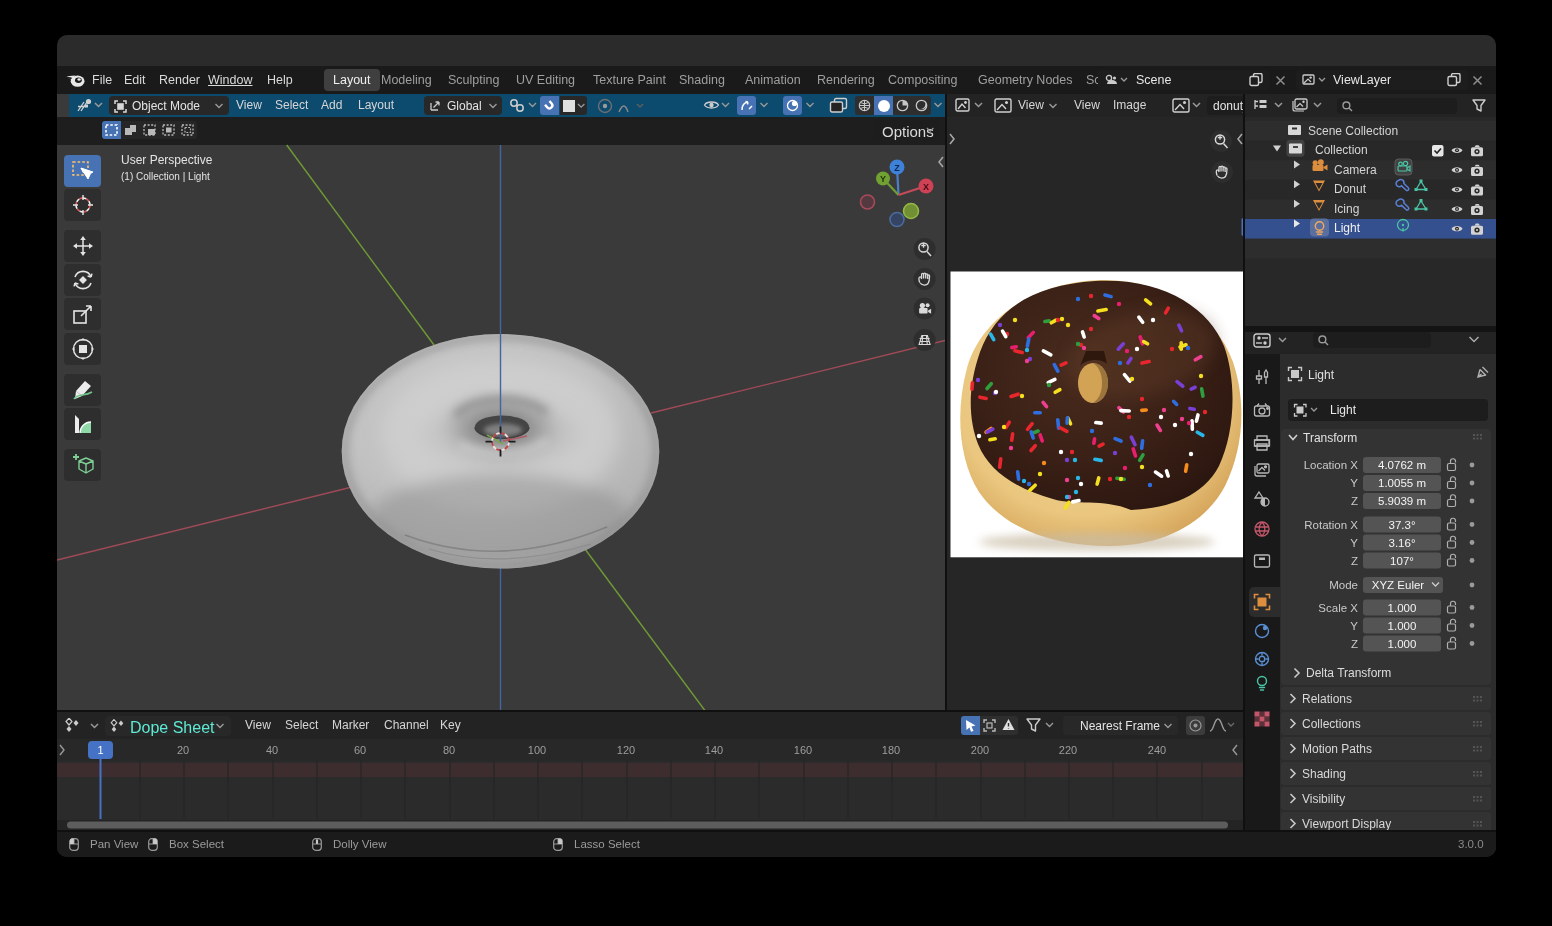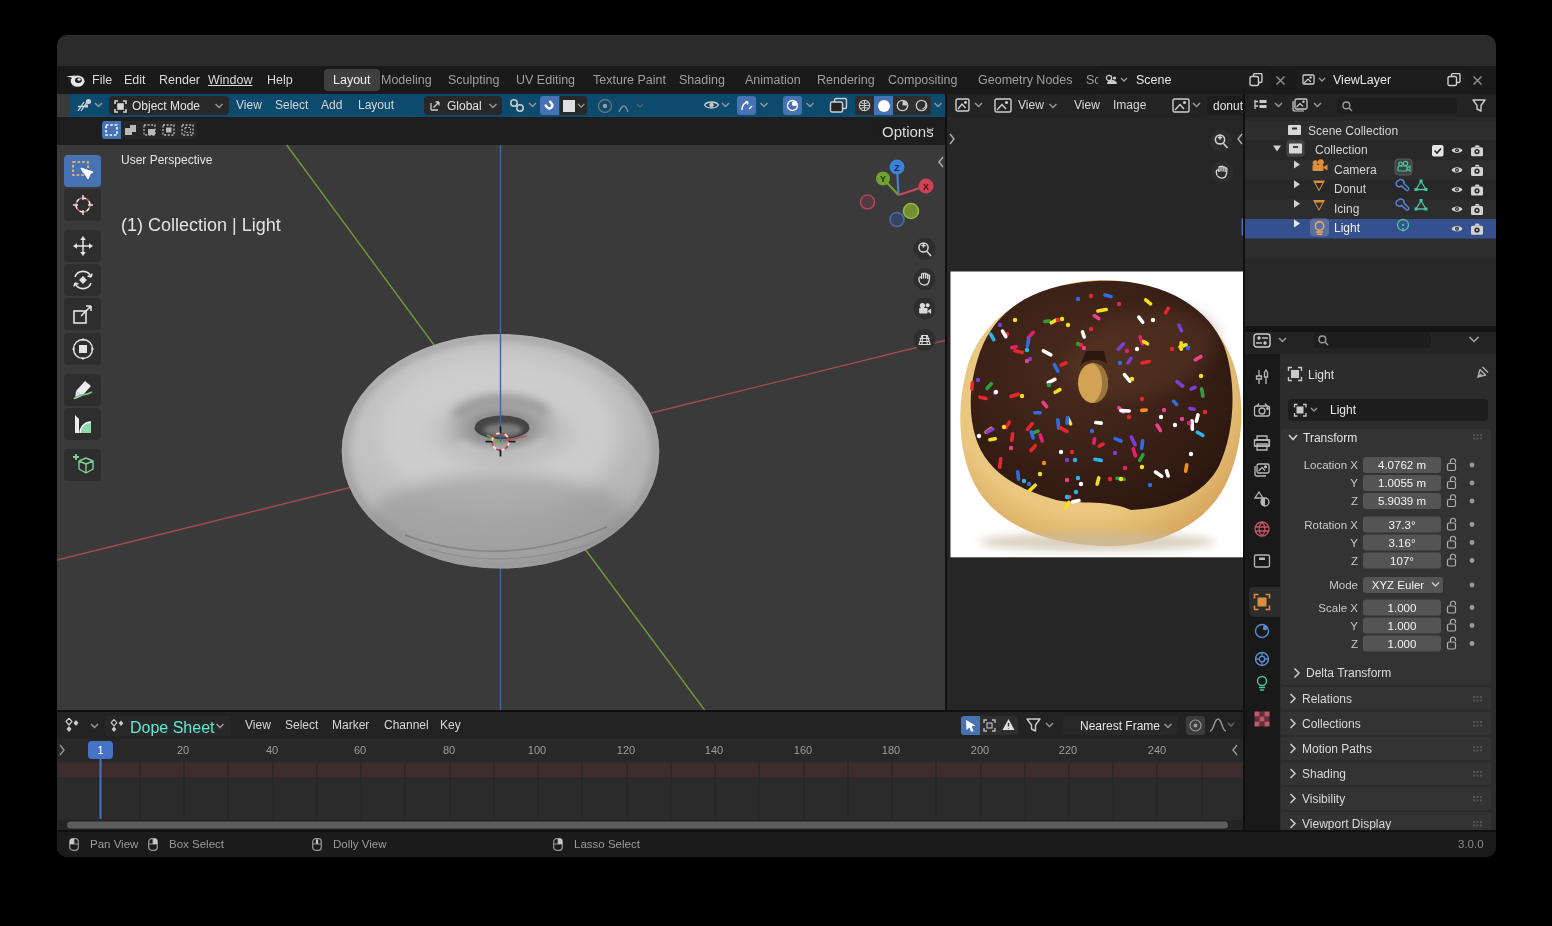--- a/index.html
+++ b/index.html
@@ -332,21 +332,21 @@
           <rect x="-5.5" y="-0.5" width="8.5" height="5.5" rx="1" fill="#d9d9d9" stroke="none"></rect>
           <path d="M3.5 2 l3 -1.8 v5 l-3 -1.8" fill="#d9d9d9" stroke="none"></path>
         </g>
         <g transform="translate(867.6,246)">
           <path d="M-5.5 4.5 L-2.8 -4.5 H2.8 L5.5 4.5 Z M-4.6 1.5 H4.6 M-5 -1.5 H5 M-1.8 -4.5 L-2.7 4.5 M1.8 -4.5 L2.7 4.5" stroke-width="1.1"></path>
         </g>
       </g>
       <path d="M886 63 l-4 5 4 5" stroke="#a9a9a9" stroke-width="1.5" fill="none"></path>
     </svg>
     <div class="abs" style="left:64px;top:59px;font-size:12px;color:#e3e3e3;">User Perspective</div>
-    <div class="abs" style="left:64px;top:77px;font-size:18px;color:#e3e3e3;margin-top:44px;">(1) Collection | Light</div>
+    <div class="abs" style="left:64px;top:77px;font-size:10px;color:#e3e3e3;">(1) Collection | Light</div>
     <div class="abs" style="left:7px;top:60.5px;width:37px;height:32px;background:#4772b3;border-radius:4px;">
       <svg class="abs" style="left:8px;top:6px;" width="21" height="20" viewBox="0 0 21 20">
         <rect x="1" y="1" width="15" height="13" fill="none" stroke="#ffc46b" stroke-width="1.6" stroke-dasharray="2.6 2"></rect>
         <path d="M9 7 L16 18 L18.5 12.5 L21 11 Z M9 7 l2.5 5" fill="#fff" stroke="#fff"></path>
       </svg>
     </div>
     <div class="abs" style="left:7px;top:94.5px;width:37px;height:32px;background:#2e2e2e;border-radius:4px;">
       <svg class="abs" style="left:8px;top:5px;" width="22" height="22" viewBox="0 0 22 22">
         <circle cx="11" cy="11" r="7" fill="none" stroke="#e05555" stroke-width="1.6" stroke-dasharray="3.6 3.6"></circle>
         <circle cx="11" cy="11" r="7" fill="none" stroke="#f0f0f0" stroke-width="1.6" stroke-dasharray="3.6 3.6" stroke-dashoffset="3.6"></circle>

